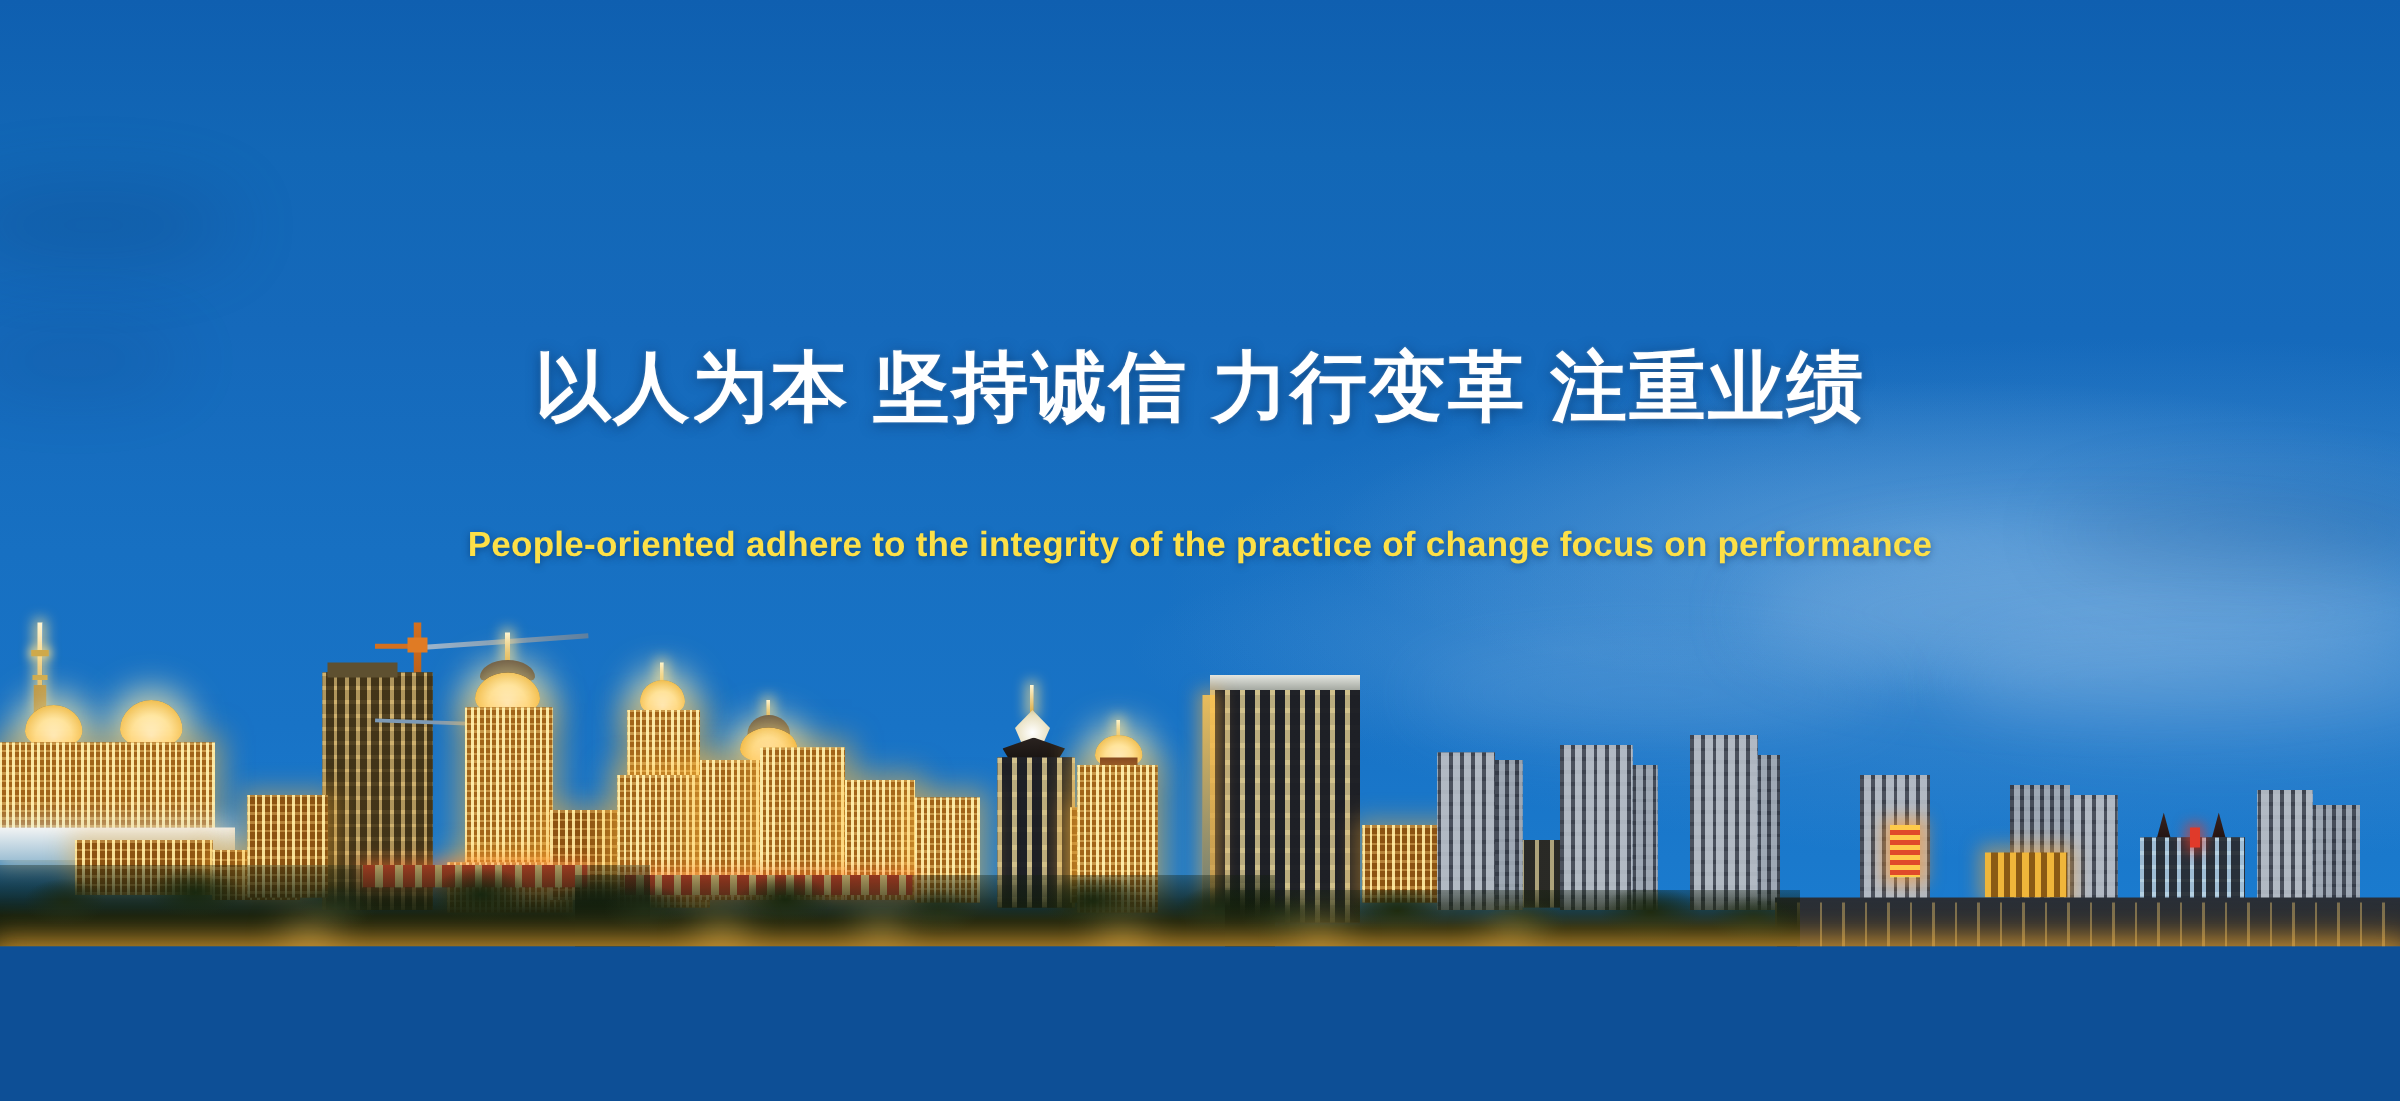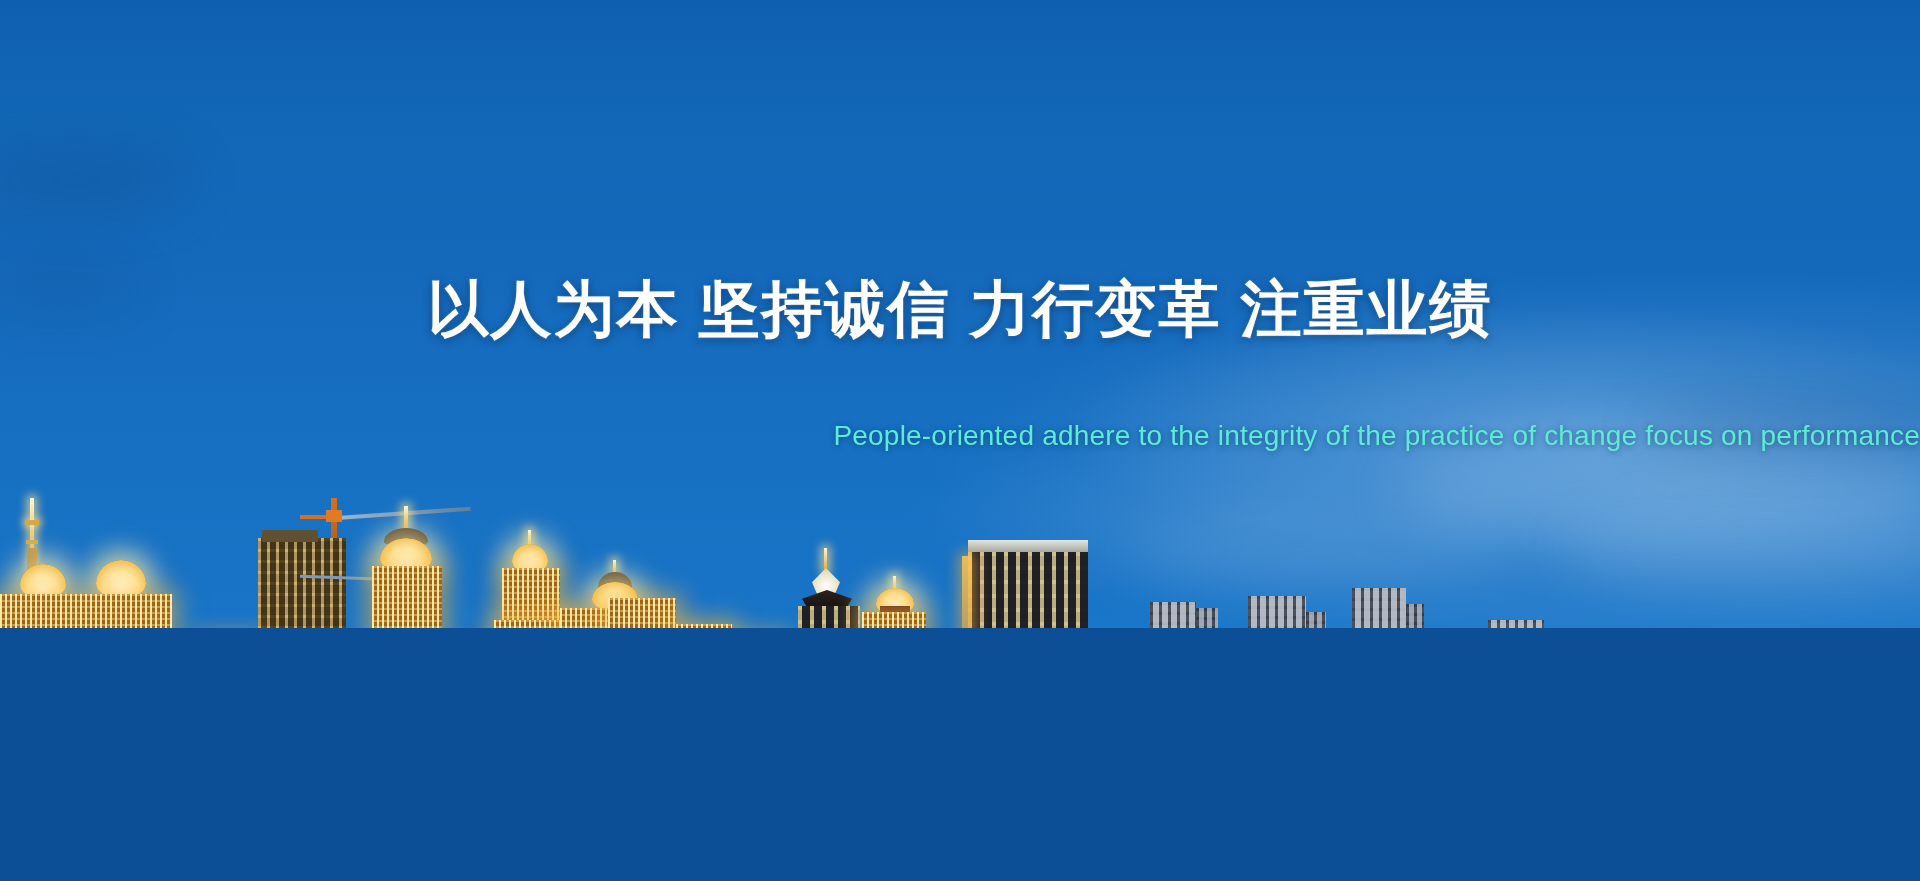--- a/index.html
+++ b/index.html
@@ -3,21 +3,21 @@
 <meta charset="utf-8">
 <title>City Night Banner</title>
 <style>
   * { margin:0; padding:0; box-sizing:border-box; }
   html,body{
     width:1920px; height:881px; overflow:hidden;
     background:#0d4f96;
     font-family:"Liberation Sans","DejaVu Sans",sans-serif;
   }
   #banner{
-    position:relative; width:1920px; height:628px; overflow:hidden;padding-left:44px;
+    position:relative; width:1920px; height:757px; overflow:hidden;padding-left:44px;
   }
 
   
   .sky{
     position:absolute; left:0; top:0; width:1920px; height:881px;
     background:
       radial-gradient(ellipse 1100px 300px at 1700px 480px, rgba(120,175,225,.45) 0%, rgba(120,175,225,0) 70%),
       radial-gradient(ellipse 700px 180px at 1550px 430px, rgba(150,195,235,.35) 0%, rgba(150,195,235,0) 70%),
       radial-gradient(ellipse 500px 120px at 1250px 520px, rgba(120,175,225,.22) 0%, rgba(120,175,225,0) 70%),
       linear-gradient(180deg,
@@ -49,24 +49,24 @@
     font-size:61px;
     font-weight:bold;
     letter-spacing:2px;
     line-height:1.05;
     white-space:nowrap;
     text-shadow:0 2px 10px rgba(4,38,82,.55), 0 0 2px rgba(255,255,255,.35);
     z-index:40;
   }
   .subline{
     position:absolute; left:0; top:420px; width:1920px;
-    text-align:right;
-    color:#5eead4;
+    text-align:center;
+    color:#fde047;
     font-size:28px;
-    font-weight:400;
+    font-weight:700;
     letter-spacing:.2px;
     white-space:nowrap;
     text-shadow:0 1px 6px rgba(4,38,82,.5);
     z-index:40;
   }
 
   
   .city{
     position:absolute; left:0; top:0; width:1920px; height:881px;
     z-index:20;

